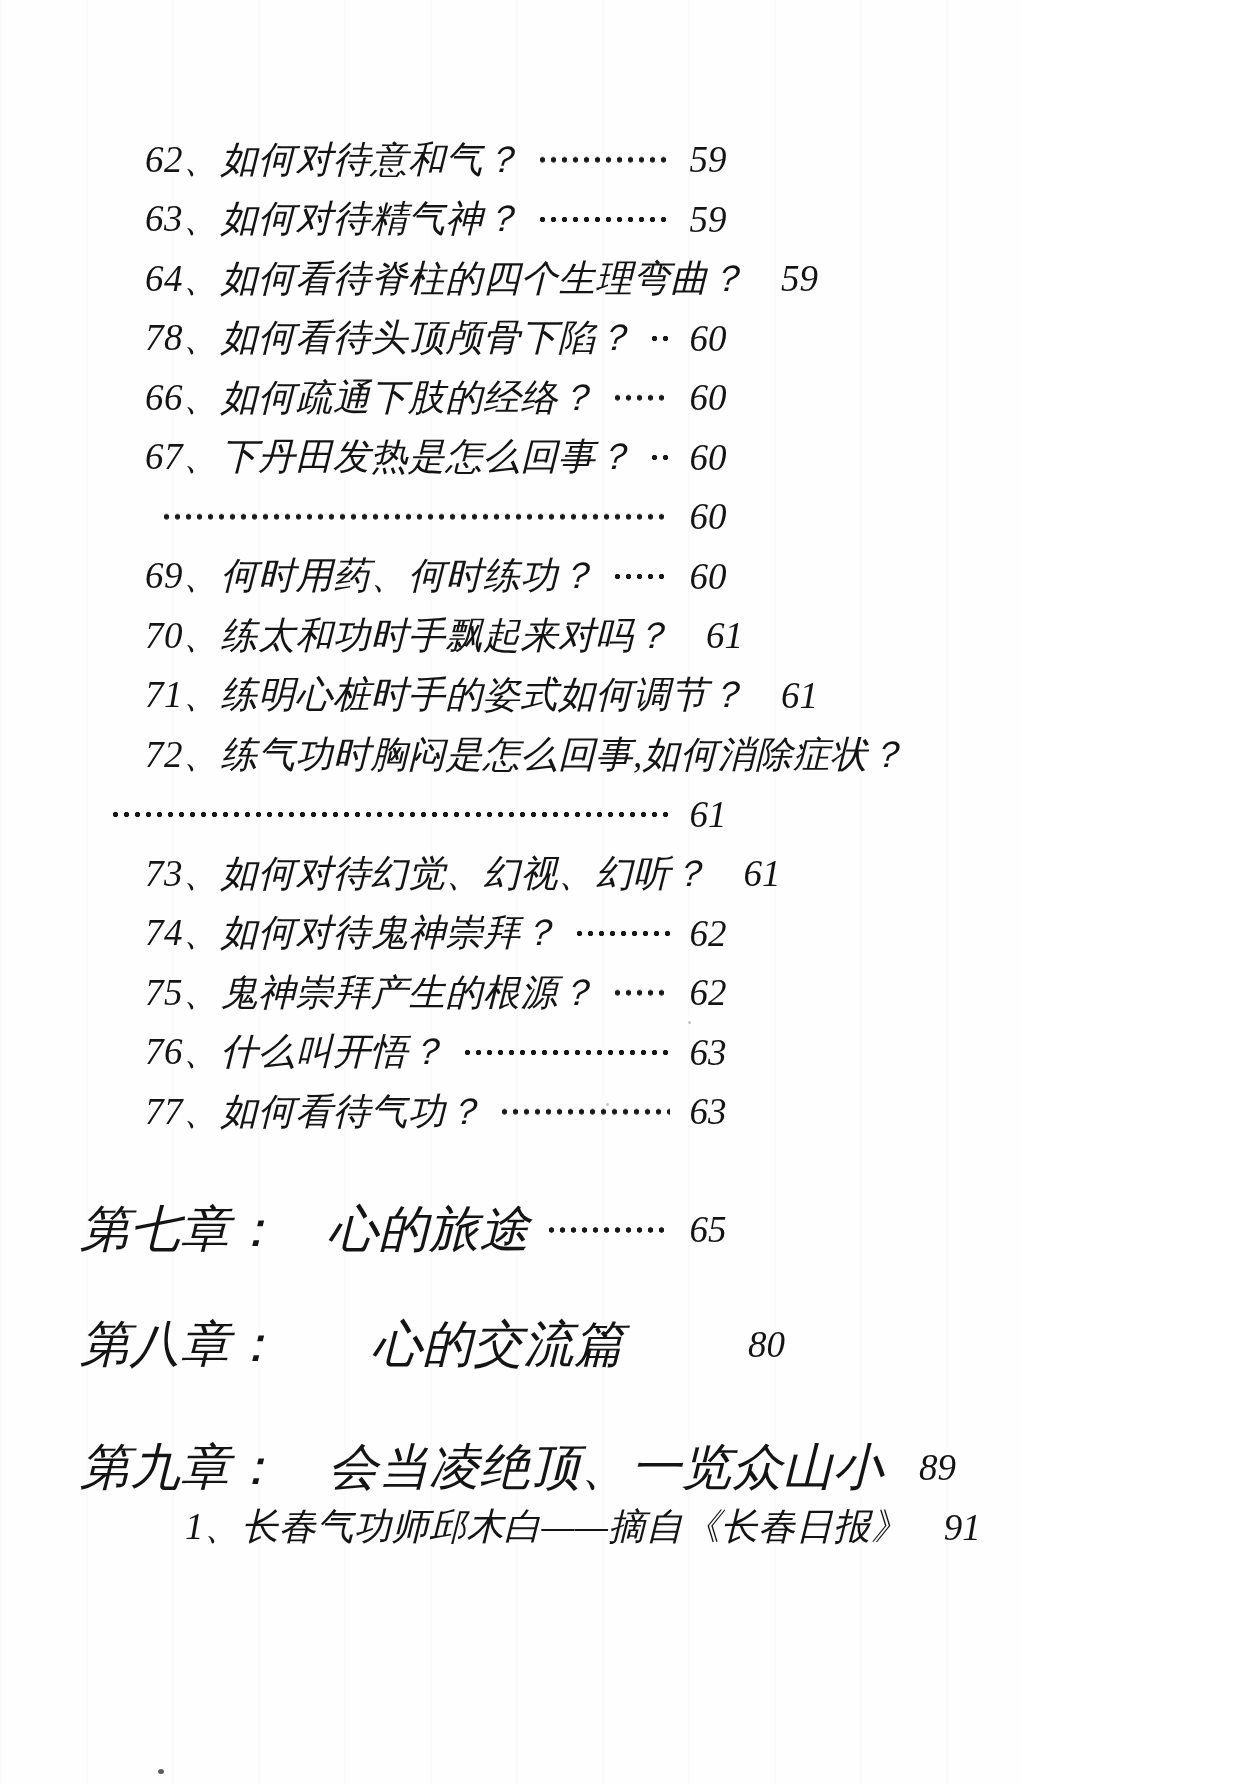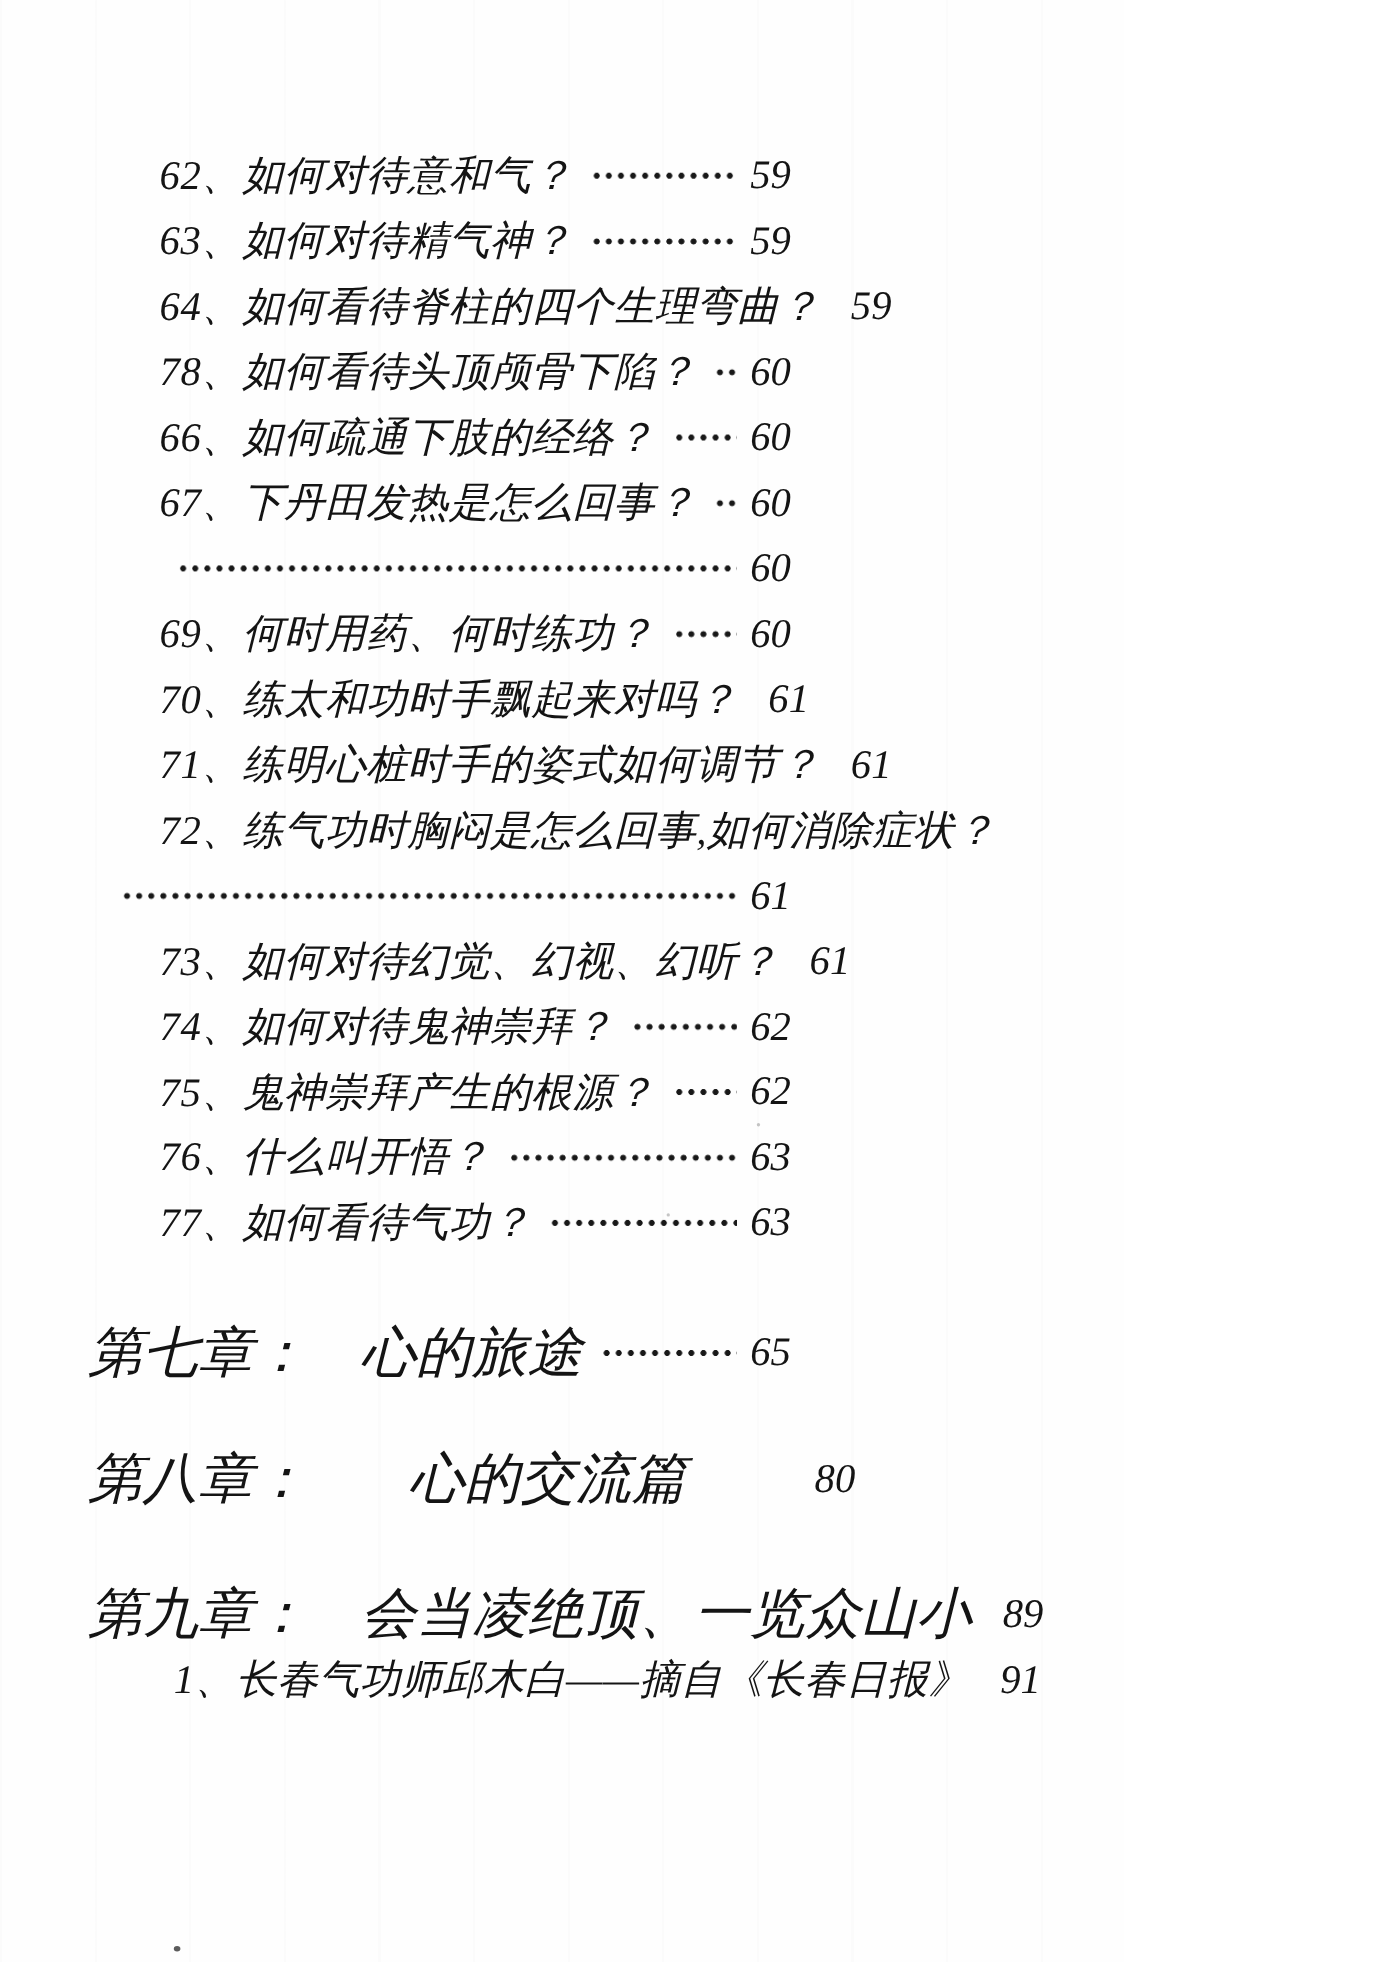--- a/index.html
+++ b/index.html
@@ -21,30 +21,30 @@
   .row{display:flex;align-items:center;height:59.5px;}
   .t{white-space:nowrap;font-size:37px;letter-spacing:0.5px;font-weight:500;}
   .leader{
     flex:1 1 auto;min-width:0;align-self:stretch;
     margin:0 12px 0 16px;
     background-image:radial-gradient(circle,#181818 2.4px,rgba(0,0,0,0) 3px);
     background-size:11px 100%;
     background-repeat:repeat-x;
     background-position:left center;
   }
-  .pg{flex:none;width:52px;text-align:left;font-size:37px;font-weight:500;}
+  .pg{flex:none;width:52px;text-align:center;font-size:37px;font-weight:500;}
   .row.cont{margin-left:-35px;}
   .row.cont .leader{margin-left:0;}
   .row.ch{height:60px;}
   .row.ch .t,.ch-label{font-size:50px;white-space:nowrap;font-weight:500;}
   .ch-label{margin-right:48px;}
   .ch7{margin-top:58px;}
   .ch8{margin-top:55px;gap:44px;}
   .ch9{margin-top:63px;}
-  .row.sub{margin-left:78px;}
+  .row.sub{margin-left:105px;}
   .speck{position:absolute;border-radius:50%;background:#333;}
   .speck.s1{left:1060px;top:23px;width:4px;height:4px;opacity:.35;}
   .speck.s2{left:158px;top:1769px;width:6px;height:5px;opacity:.8;}
   .speck.s3{left:688px;top:1021px;width:3px;height:3px;opacity:.28;}
   .speck.s4{left:606px;top:1103px;width:3px;height:3px;opacity:.28;}
 </style>
 </head>
 <body>
 
 <div class="page">

